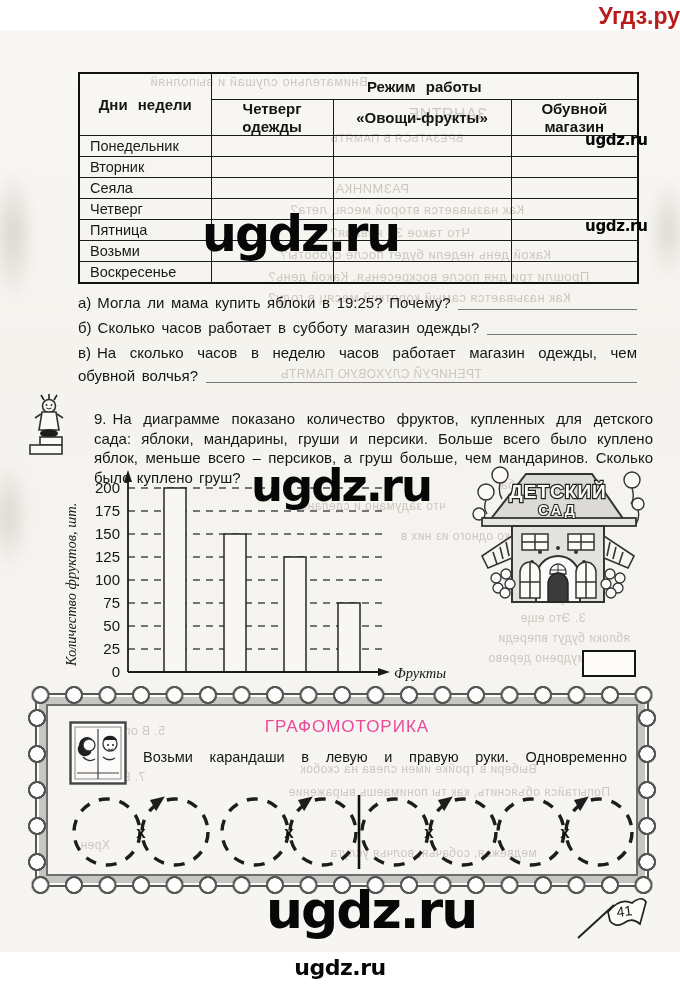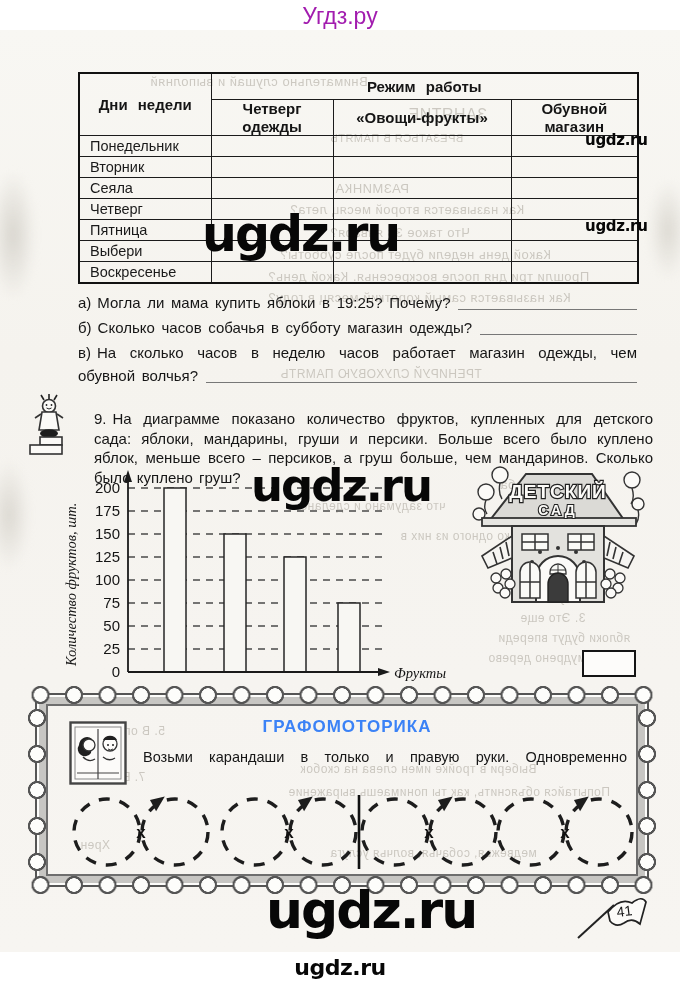--- a/index.html
+++ b/index.html
@@ -6,22 +6,22 @@
   body{width:680px;height:989px;background:#ffffff;font-family:"Liberation Sans",sans-serif;}
   .page{position:relative;width:680px;height:989px;overflow:hidden;background:#fff;}
 
   .scan{position:absolute;left:0;top:30px;width:680px;height:922px;z-index:0;
         background:linear-gradient(180deg,#f8f7f3 0%,#f5f3ee 35%,#f6f4f0 70%,#f7f5f1 100%);}
 
   .smudge{position:absolute;z-index:1;filter:blur(4px);pointer-events:none;}
   .bleed{position:absolute;z-index:1;color:#a9a49a;opacity:.55;filter:blur(.5px);
          transform:scaleX(-1);white-space:nowrap;letter-spacing:.5px;pointer-events:none;}
 
-  .site-header{position:absolute;top:3px;left:0;right:0;text-align:center;z-index:6;
-               font-size:23px;font-weight:normal;color:#a21caf;}
+  .site-header{position:absolute;top:3px;left:0;right:0;text-align:right;z-index:6;
+               font-size:23px;font-weight:bold;color:#b91c1c;}
 
   
   .wm{position:absolute;z-index:6;font-family:"DejaVu Sans",sans-serif;font-weight:bold;
       color:#070707;line-height:1;}
   .wm-big{font-size:49px;letter-spacing:-2px;}
   .wm-small{font-size:15px;letter-spacing:-.3px;}
   .wm-footer{font-size:22px;letter-spacing:-.5px;}
 
   
   .schedule{position:absolute;left:78px;top:72px;z-index:2;border-collapse:collapse;
@@ -66,21 +66,21 @@
   .gm-frame{position:absolute;left:35px;top:693px;width:610px;height:190px;z-index:2;
             border:2px solid #555;
             box-shadow:inset 0 0 0 2px #fdfdfb, inset 0 0 0 9px #c7c6c3, inset 0 0 0 11px #6e6e6e;}
   .gm-dots-h{position:absolute;left:-6px;right:-6px;height:24px;z-index:3;
      background-image:radial-gradient(circle 10px at center,#fdfdfb 6.5px,#555 7px 8.8px,rgba(0,0,0,0) 9.4px);
      background-size:33.5px 24px;background-position:center;background-repeat:repeat-x;}
   .gm-dots-v{position:absolute;top:8px;bottom:8px;width:24px;z-index:3;
      background-image:radial-gradient(circle 10px at center,#fdfdfb 6.5px,#555 7px 8.8px,rgba(0,0,0,0) 9.4px);
      background-size:24px 36px;background-position:center;background-repeat:repeat-y;}
   .gm-title{position:absolute;left:10px;right:0;top:22px;text-align:center;font-size:17px;
-            font-weight:bold;color:#3b82f6;letter-spacing:1px;}
+            font-weight:normal;color:#ec4899;letter-spacing:1px;}
   .gm-icon{position:absolute;left:32px;top:26px;}
   .gm-instr{position:absolute;left:106px;top:52px;width:484px;font-size:14.5px;color:#161616;
             line-height:20px;word-spacing:2px;}
   .gm-just{text-align:justify;text-align-last:justify;}
   .gm-pattern{position:absolute;left:13px;top:98px;}
   #pattern-svg .dc{fill:none;stroke:#1d1d1d;stroke-width:3.4;stroke-dasharray:11 10;}
   #pattern-svg .xmark{font-size:17px;font-weight:bold;fill:#111;text-anchor:middle;
       font-family:"Liberation Sans",sans-serif;}
   #pattern-svg .arrowhead{fill:#1d1d1d;}
   #pattern-svg .divider{stroke:#111;stroke-width:2.6;}
@@ -144,21 +144,21 @@
           <td class="empty-cell"></td>
           <td class="empty-cell"></td>
         </tr>
     <tr>
           <td class="day">Пятница</td>
           <td class="empty-cell"></td>
           <td class="empty-cell"></td>
           <td class="empty-cell"></td>
         </tr>
     <tr>
-          <td class="day">Выбери</td>
+          <td class="day">Возьми</td>
           <td class="empty-cell"></td>
           <td class="empty-cell"></td>
           <td class="empty-cell"></td>
         </tr>
     <tr>
           <td class="day">Воскресенье</td>
           <td class="empty-cell"></td>
           <td class="empty-cell"></td>
           <td class="empty-cell"></td>
         </tr>
@@ -172,21 +172,21 @@
   <div class="wm wm-big" style="left:266px;top:884px;font-size:52px;">ugdz.ru</div>
   <div class="wm wm-footer" style="left:0;right:0;top:957px;text-align:center;">ugdz.ru</div>
 
   <div class="q-row" style="top:294px;">
     <span class="q-label">а)</span>
     <span class="q-text">Могла ли мама купить яблоки в 19:25? Почему?</span>
     <span class="q-fill"></span>
   </div>
   <div class="q-row" style="top:319px;">
     <span class="q-label">б)</span>
-    <span class="q-text">Сколько часов собачья в субботу магазин одежды?</span>
+    <span class="q-text">Сколько часов работает в субботу магазин одежды?</span>
     <span class="q-fill"></span>
   </div>
   <div class="q-row" style="top:344px;">
     <span class="q-label">в)</span>
     <span class="q-just" style="flex:1">На сколько часов в неделю часов работает магазин одежды, чем</span>
   </div>
   <div class="q-row" style="top:367px;">
     <span class="q-text">обувной волчья?</span>
     <span class="q-fill"></span>
   </div>
@@ -314,21 +314,21 @@
       <circle cx="41" cy="23" r="7" fill="#fdfcfa" stroke="#333" stroke-width="1.3"></circle>
       <path d="M34,19 a8,8 0 0 1 14,0" fill="#1f1f1f"></path>
       <circle cx="39" cy="24" r="1" fill="#222"></circle>
         <circle cx="44" cy="24" r="1" fill="#222"></circle>
       <path d="M39,28 q2.5,2 5,0" stroke="#333" stroke-width="1" fill="none"></path>
       <path d="M14,36 q6,6 12,2 M34,36 q6,5 12,1" stroke="#333" stroke-width="1.3" fill="none"></path>
       <line x1="8" y1="52" x2="50" y2="52" stroke="#444" stroke-width="1.2"></line>
     </svg>
 
     <div class="gm-instr">
-      <div class="gm-just">Возьми карандаши в только и правую руки. Одновременно</div>
+      <div class="gm-just">Возьми карандаши в левую и правую руки. Одновременно</div>
     </div>
 
     <div class="gm-pattern">
       <svg id="pattern-svg" width="584" height="80" viewBox="0 0 584 80">
           <circle cx="57" cy="39" r="33" class="dc"></circle>
           <circle cx="125" cy="39" r="33" class="dc"></circle>
           <text x="91" y="45" class="xmark">x</text>
           <polygon points="14,0 0,6 8,16" transform="translate(101,1) rotate(10)" class="arrowhead"></polygon>
           <circle cx="205" cy="39" r="33" class="dc"></circle>
           <circle cx="273" cy="39" r="33" class="dc"></circle>

